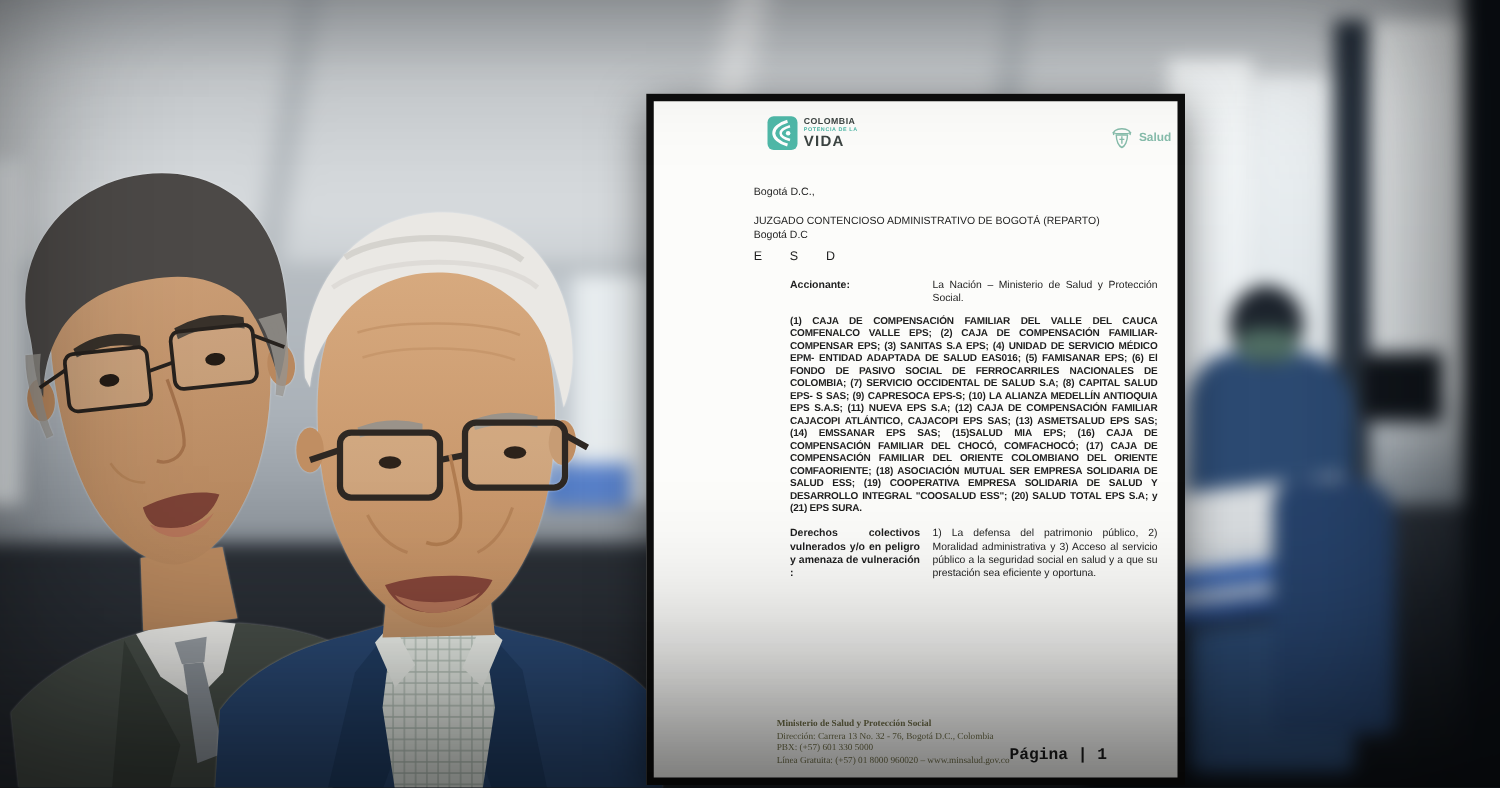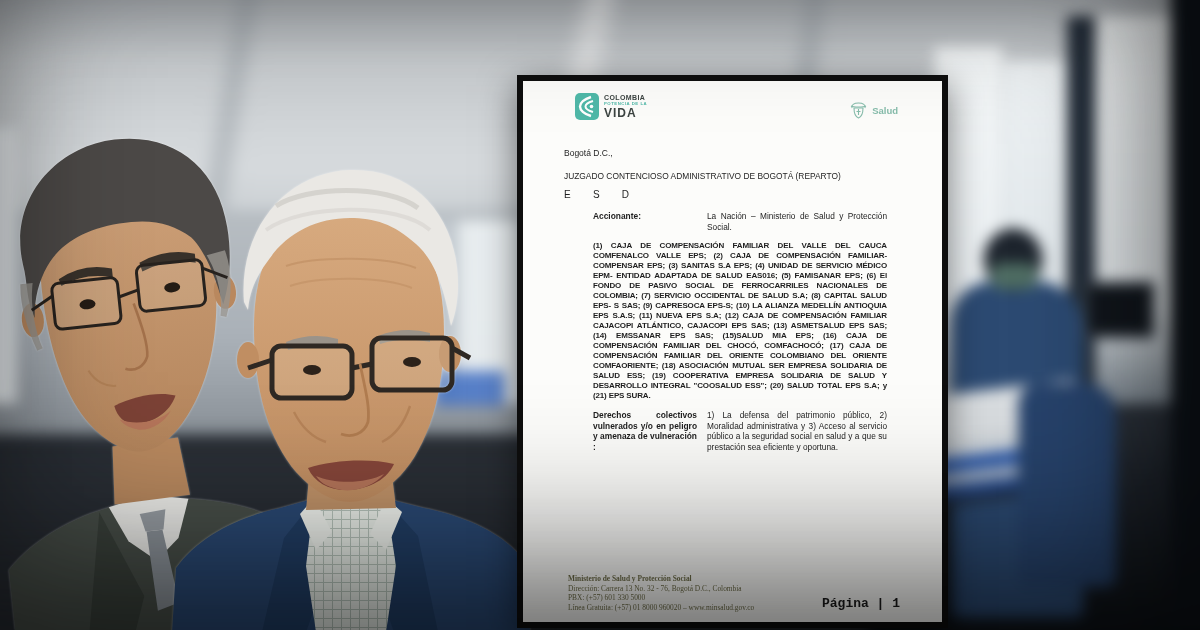--- a/index.html
+++ b/index.html
@@ -44,41 +44,41 @@
   .vignette{position:absolute;inset:0;pointer-events:none;
     box-shadow:inset 0 -90px 140px rgba(0,0,0,.45), inset -60px 0 120px rgba(0,0,0,.35);}
   
   .portrait{position:absolute;filter:drop-shadow(0 0 1px rgba(255,255,255,.45));}
   #petro{left:-6px;top:126px;width:272px;height:504px;}
   #jaramillo{left:166px;top:146px;width:368px;height:486px;}
   
   .document{position:absolute;left:517px;top:75px;width:431px;height:553px;box-sizing:border-box;
     background:#fcfcfa;border:6px solid #0e0e0e;
     box-shadow:0 10px 34px rgba(0,0,0,.5);}
-  .doc-inner{position:relative;width:100%;height:100%;color:#1e1e1e;}
+  .doc-inner{position:relative;width:100%;height:100%;color:#1e1e1e;padding-left:39px;}
   .brandrow{display:flex;justify-content:space-between;align-items:flex-start;padding:12px 44px 0 52px;height:40px;}
   .logo-colombia{display:flex;align-items:center;gap:5px;}
   .logo-box{width:24px;height:27px;border-radius:5px;background:#4fb8a8;position:relative;overflow:hidden;flex:none;}
   .logo-box svg{position:absolute;left:0;top:0;}
   .logo-text{line-height:1;}
   .lt1{font-size:7px;font-weight:bold;letter-spacing:.4px;color:#3c4442;}
   .lt2{font-size:4.3px;font-weight:bold;letter-spacing:.5px;color:#4fb8a8;margin-top:1.5px;}
   .lt3{font-size:12px;font-weight:bold;letter-spacing:1px;color:#3c4442;margin-top:1px;}
   .logo-salud{display:flex;align-items:center;gap:5px;margin-top:8px;}
   .salud-label{font-size:9.5px;color:#86bcab;font-weight:bold;}
   .city{margin:15px 0 0 41px;font-size:8.5px;}
   .recipient{margin:13px 0 0 41px;font-size:8.4px;line-height:11px;}
   .recipient .bold{font-weight:normal;}
   .esd{margin:7px 0 0 41px;font-size:10px;white-space:pre;}
   .fields{margin-top:11px;}
   .frow{display:flex;padding:0 55px 0 70px;margin-bottom:9px;}
   .flabel{flex:none;width:114px;font-weight:bold;font-size:8.4px;line-height:10.5px;text-align:justify;padding-right:10px;box-sizing:border-box;}
   .fvalue{flex:1;font-size:8.3px;line-height:10.5px;text-align:justify;}
   .fvalue.heavy{font-weight:bold;font-size:8px;line-height:10px;letter-spacing:-.15px;}
-  .doc-footer{position:absolute;left:45px;right:42px;bottom:10px;display:flex;justify-content:space-between;align-items:flex-end;}
+  .doc-footer{position:absolute;left:45px;right:42px;bottom:10px;display:flex;justify-content:center;align-items:flex-end;}
   .foot-left{font-family:"Liberation Serif",serif;font-size:7.4px;line-height:9.4px;color:#6f6e49;}
   .foot-org{font-weight:bold;}
   .foot-page{font-family:Liberation Mono, monospace;font-size:13px;font-weight:bold;color:#1d1d1d;margin-bottom:1px;}
 </style>
 </head>
 <body>
 
 <div class="stage">
 
   <div class="bg">
@@ -217,20 +217,21 @@
             </g>
           </svg>
           <span class="salud-label">Salud</span>
         </div>
       </div>
 
       <div class="city">Bogotá D.C.,</div>
 
       <div class="recipient">
         <div class="bold">JUZGADO CONTENCIOSO ADMINISTRATIVO DE BOGOTÁ (REPARTO)</div>
+        <div>Bogotá D.C</div>
       </div>
 
       <div class="esd">E        S        D</div>
 
       <div class="fields">
         <div class="frow">
           <div class="flabel">Accionante:</div>
           <div class="fvalue">La Nación – Ministerio de Salud y Protección Social.</div>
         </div>
         <div class="frow">

